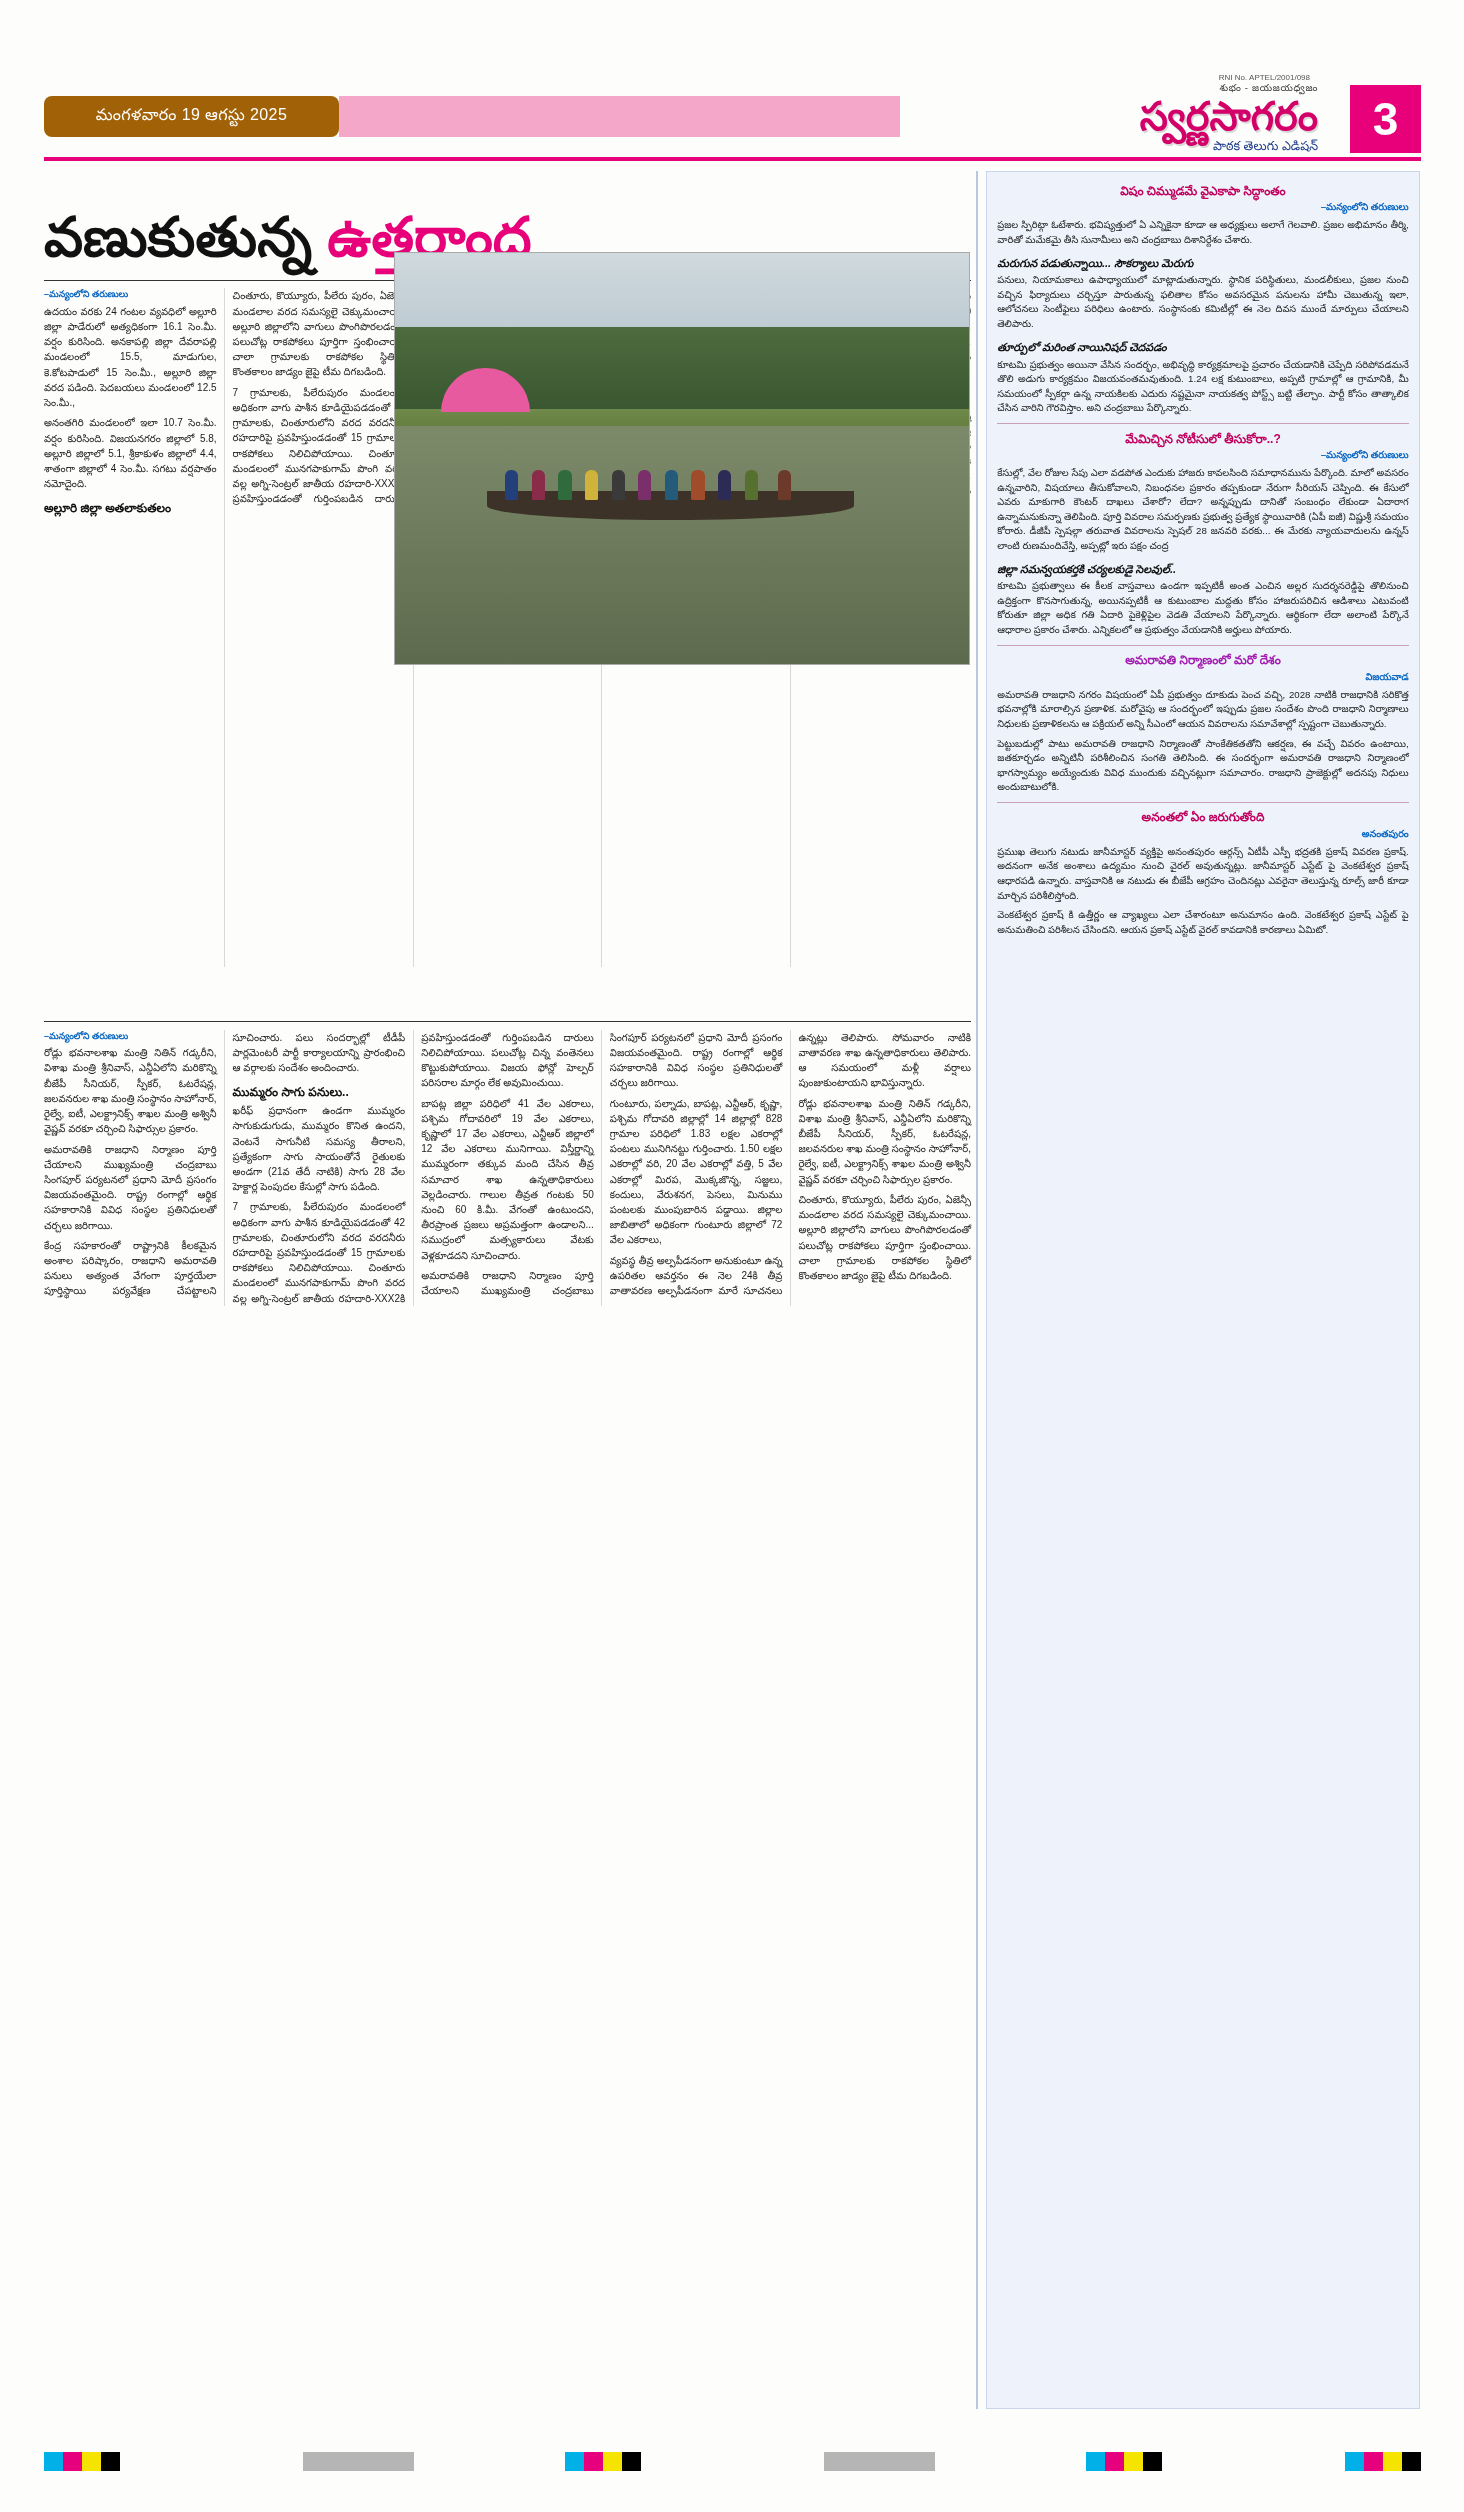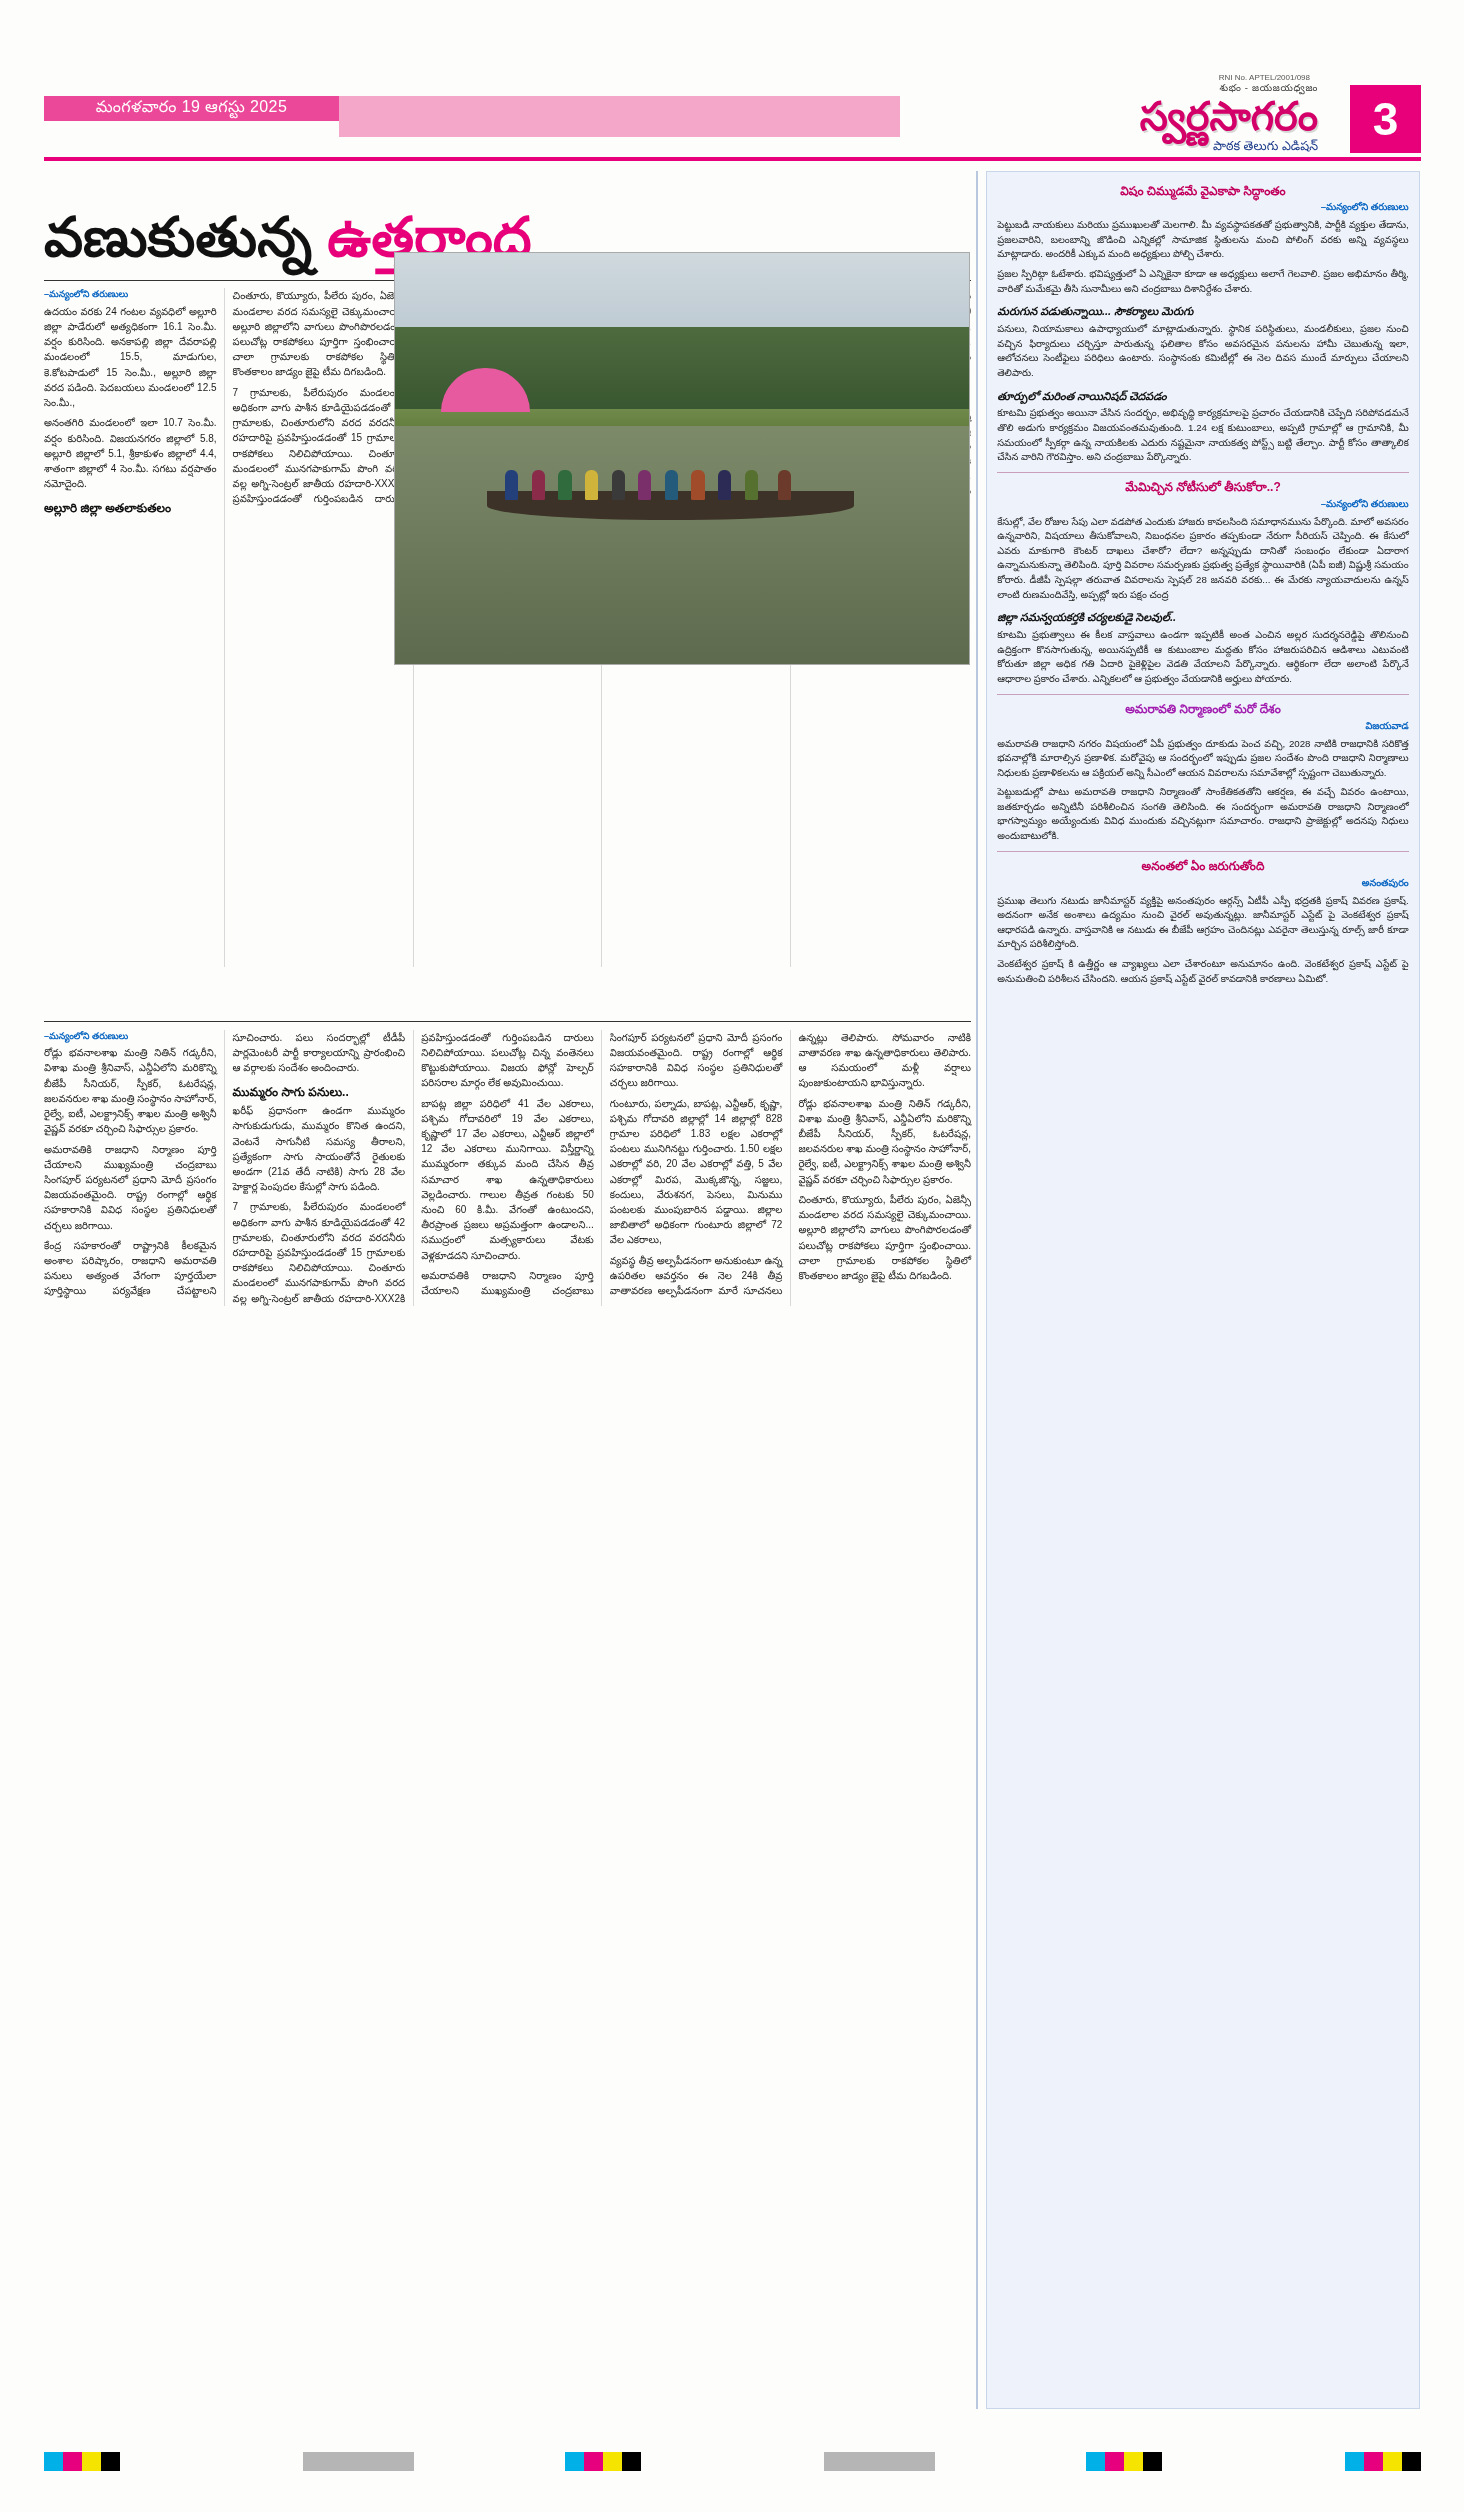--- a/index.html
+++ b/index.html
@@ -21,23 +21,23 @@
 
   
   .masthead {
     position: absolute;
     left: 44px; top: 89px; right: 44px;
     height: 58px;
   }
   .date-band {
     position: absolute;
     left: 0; top: 7.4px;
-    width: 295px; height: 25px;
-    background: #ec4899;
-    display: flex; align-items: center; justify-content: center;
+    width: 295px; height: 41px;
+    background: #a16207;
+    display: flex; align-items: center; justify-content: center; border-radius: 8px;
   }
   .date-band span {
     color: #ffffff;
     font-size: 16px;
     letter-spacing: 0.4px;
   }
   .pink-strip {
     position: absolute;
     left: 295px; top: 7.4px;
     width: 561px; height: 41px;
@@ -323,21 +323,20 @@
     </div>
   </div>
 
   <div class="vert-sep"></div>
 
   <div class="right-zone">
 
     <div class="rail-head">విషం చిమ్ముడమే వైఎకాపా సిద్ధాంతం</div>
     <div class="rail-sub">–మన్యంలోని తరుణులు</div>
     <div class="rail-body">
-      <p>పెట్టుబడి నాయకులు మరియు ప్రముఖులతో మెలగాలి. మీ వ్యవస్థాపకతతో ప్రభుత్వానికి, పార్టీకి వ్యక్తుల తేడాను, ప్రజలవారిని, బలంబాన్ని జొడించి ఎన్నికల్లో సామాజిక స్థితులను మంచి పోలింగ్ వరకు అన్ని వ్యవస్థలు మాట్లాడారు. అందరికీ ఎక్కువ మంది అధ్యక్షులు పోల్చి చేశారు.</p>
       <p>ప్రజల స్పిరిట్గా ఓటేశారు. భవిష్యత్తులో ఏ ఎన్నికైనా కూడా ఆ అధ్యక్షులు అలాగే గెలవాలి. ప్రజల అభిమానం తీర్మి, వారితో మమేకమై తీసి సునామీలు అని చంద్రబాబు దిశానిర్దేశం చేశారు.</p>
       <span class="subhead">మరుగున పడుతున్నాయి... సౌకర్యాలు మెరుగు</span>
       <p>పనులు, నియామకాలు ఉపాధ్యాయులో మాట్లాడుతున్నారు. స్థానిక పరిస్థితులు, మండలీకులు, ప్రజల నుంచి వచ్చిన ఫిర్యాదులు చర్చిస్తూ పారుతున్న ఫలితాల కోసం అవసరమైన పనులను హామీ చెబుతున్న ఇలా, ఆలోచనలు సెంటీఫైలు పరిధిలు ఉంటారు. సంస్థానంకు కమిటీల్లో ఈ నెల దివస ముందే మార్పులు చేయాలని తెలిపారు.</p>
       <span class="subhead">తూర్పులో మరింత నాయినిషద్ చెదపడం</span>
       <p>కూటమి ప్రభుత్వం అయినా వేసిన సందర్భం, అభివృద్ధి కార్యక్రమాలపై ప్రచారం చేయడానికి చెప్పేది సరిపోవడమనే తొలి అడుగు కార్యక్రమం విజయవంతమవుతుంది. 1.24 లక్ష కుటుంబాలు, అప్పటి గ్రామాల్లో ఆ గ్రామానికి, మీ సమయంలో స్పీకర్గా ఉన్న నాయకిలకు ఎదురు నష్టమైనా నాయకత్వ పోస్ట్స్ బట్టి తేల్చాం. పార్టీ కోసం తాత్కాలిక చేసిన వారిని గౌరవిస్తాం. అని చంద్రబాబు పేర్కొన్నారు.</p>
     </div>
 
     <hr class="rail-rule">
 
     <div class="rail-head">మేమిచ్చిన నోటీసులో తీసుకోరా..?</div>

